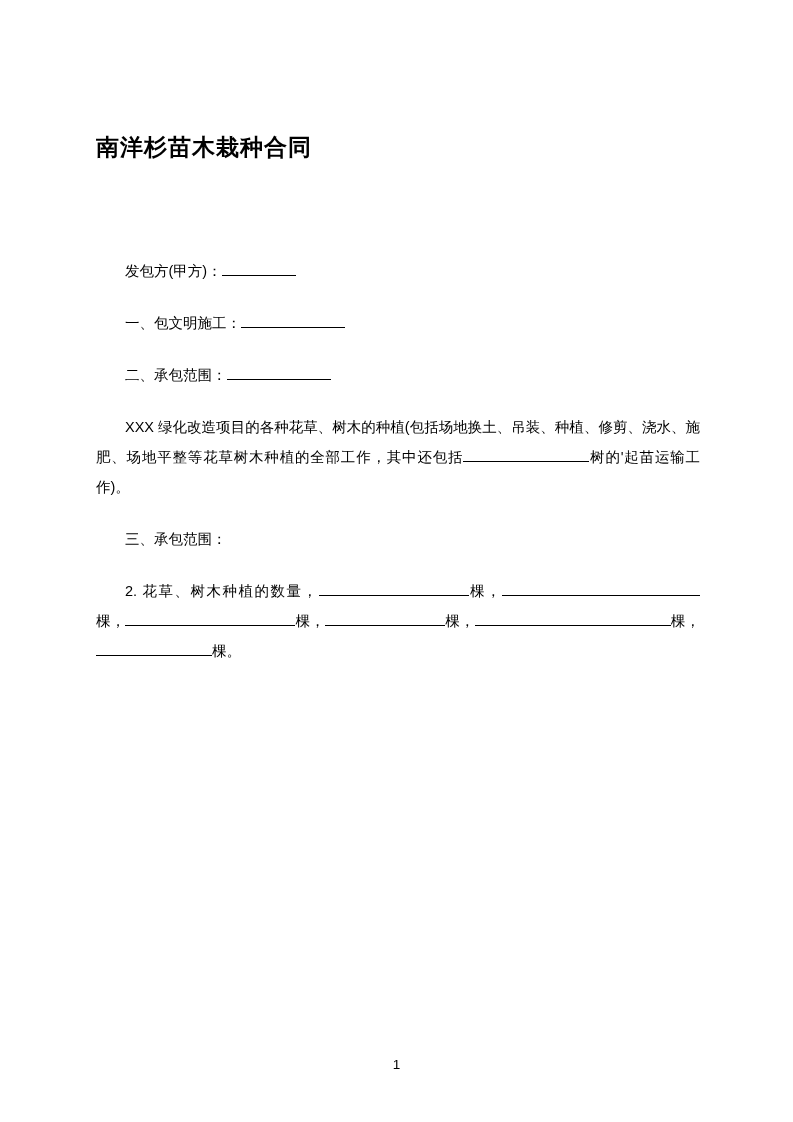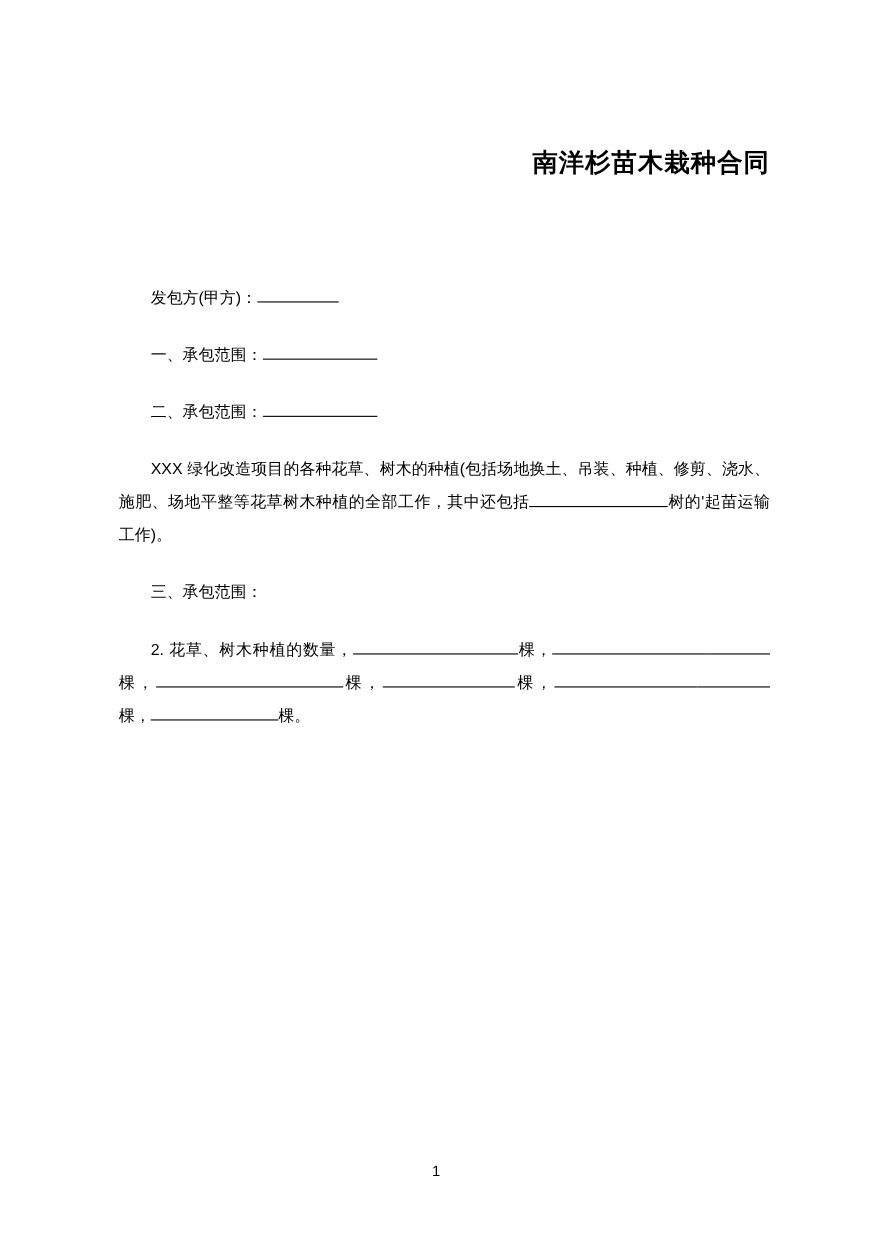--- a/index.html
+++ b/index.html
@@ -24,31 +24,31 @@
     position: absolute;
     left: 96px;
     top: 0;
     width: 604px;
   }
   .doc-title {
     margin-top: 130px;
     font-size: 23px;
     font-weight: bold;
     letter-spacing: 1px;
-    text-align: right;
+    text-align: left;
     line-height: 34px;
   }
   .body-block {
     margin-top: 92px;
     font-size: 14.5px;
     line-height: 30px;
     text-align: justify;
   }
   p.para {
-    margin: 0 0 22px 12px;
+    margin: 0 0 22px 0;
     text-indent: 2em;
   }
   .blank {
     display: inline-block;
     border-bottom: 1px solid #000;
     vertical-align: baseline;
     height: 16px;
   }
   .b-sm { width: 74px; }
   .b-md { width: 104px; }
@@ -80,21 +80,21 @@
   <div class="content">
 
     <div class="doc-title">南洋杉苗木栽种合同</div>
 
     <div class="body-block">
 
       <p class="para"><span>发包方(甲方)：</span><span class="blank b-sm"></span></p>
 
 
 
-      <p class="para"><span>一、承包范围：</span><span class="blank b-md"></span></p>
+      <p class="para"><span>一、包文明施工：</span><span class="blank b-md"></span></p>
 
       <p class="para"><span>二、承包范围：</span><span class="blank b-md"></span></p>
 
       <p class="para"><span>XXX 绿化改造项目的各种花草、树木的种植(包括场地换土、吊装、种植、修剪、浇水、施肥、场地平整等花草树木种植的全部工作，其中还包括</span><span class="blank b-xl"></span><span>树的'起苗运输工作)。</span></p>
 
       <p class="para"><span>三、承包范围：</span></p>
 
       <p class="para"><span>2. 花草、树木种植的数量，</span><span class="blank b-num1"></span><span class="nowrap">棵，</span><span class="blank b-num2"></span><span class="blank b-num3"></span><span class="nowrap">棵，</span><span class="blank b-num4"></span><span class="nowrap">棵，</span><span class="blank b-num5"></span><span class="nowrap">棵，</span><span class="blank b-num6"></span><span class="blank b-num7"></span><span class="nowrap">棵，</span><span class="blank b-num8"></span><span>棵。</span></p>
 
 

